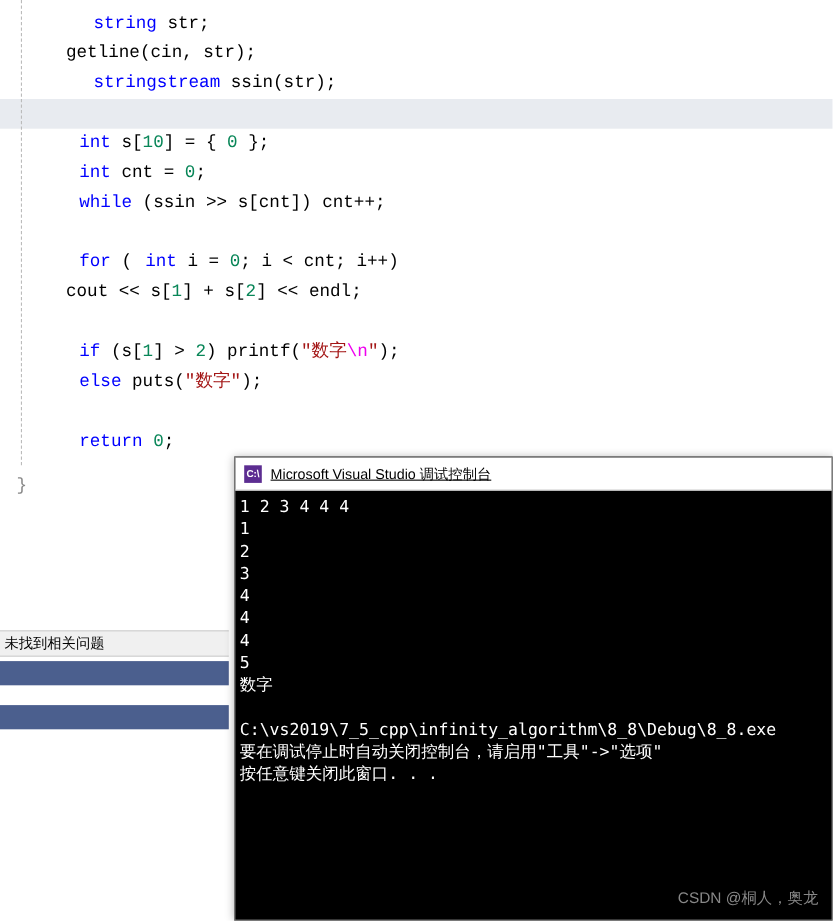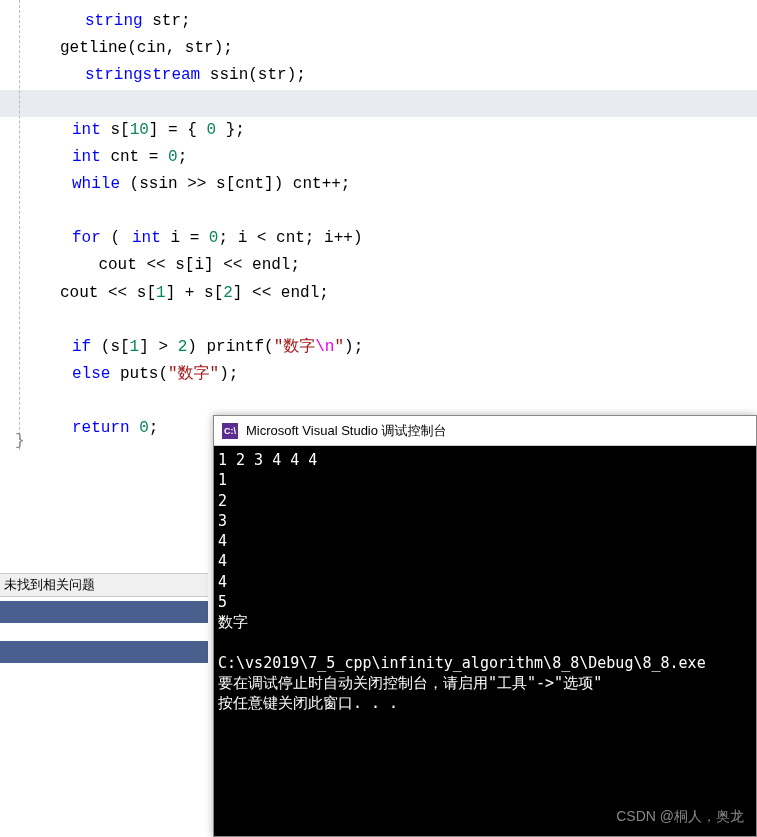--- a/index.html
+++ b/index.html
@@ -98,20 +98,21 @@
       justify-content: center;
       color: white;
       font-size: 9px;
       font-weight: bold;
       font-family: sans-serif;
     }
     .console-title {
       font-family: 'Microsoft YaHei', sans-serif;
       font-size: 13px;
       color: #000;
+      text-decoration: underline;
     }
     .console-body {
       padding: 4px 4px;
       color: #ffffff;
       font-family: 'NSimSun', 'SimSun', Consolas, monospace;
       font-size: 15px;
       line-height: 1.35;
       white-space: pre;
     }
     .watermark {
@@ -137,21 +138,20 @@
 
   <div class="code-line"><span class="type">string</span><span> str;</span></div>
   <div class="code-line"><span>getline</span><span>(cin, str);</span></div>
   <div class="code-line"><span class="type">stringstream</span><span> ssin(str);</span></div>
   <div class="code-line highlighted"></div>
   <div class="code-line"><span class="keyword">int</span><span> s[</span><span class="number">10</span><span>] = { </span><span class="number">0</span><span> };</span></div>
   <div class="code-line"><span class="keyword">int</span><span> cnt = </span><span class="number">0</span><span>;</span></div>
   <div class="code-line"><span class="keyword">while</span><span> (ssin &gt;&gt; s[cnt]) cnt++;</span></div>
   <div class="code-line"></div>
   <div class="code-line"><span class="keyword">for</span><span> (</span><span class="keyword">int</span><span> i = </span><span class="number">0</span><span>; i &lt; cnt; i++)</span></div>
-  <div class="code-line"><span>    cout &lt;&lt; s[i] &lt;&lt; endl;</span></div>
   <div class="code-line"><span>cout &lt;&lt; s[</span><span class="number">1</span><span>] + s[</span><span class="number">2</span><span>] &lt;&lt; endl;</span></div>
   <div class="code-line"></div>
   <div class="code-line"><span class="keyword">if</span><span> (s[</span><span class="number">1</span><span>] &gt; </span><span class="number">2</span><span>) printf(</span><span class="string">"数字</span><span class="escape">\n</span><span class="string">"</span><span>);</span></div>
   <div class="code-line"><span class="keyword">else</span><span> puts(</span><span class="string">"数字"</span><span>);</span></div>
   <div class="code-line"></div>
   <div class="code-line"><span class="keyword">return</span><span> </span><span class="number">0</span><span>;</span></div>
 </div>
 
 <div class="closing-brace">}</div>
 

